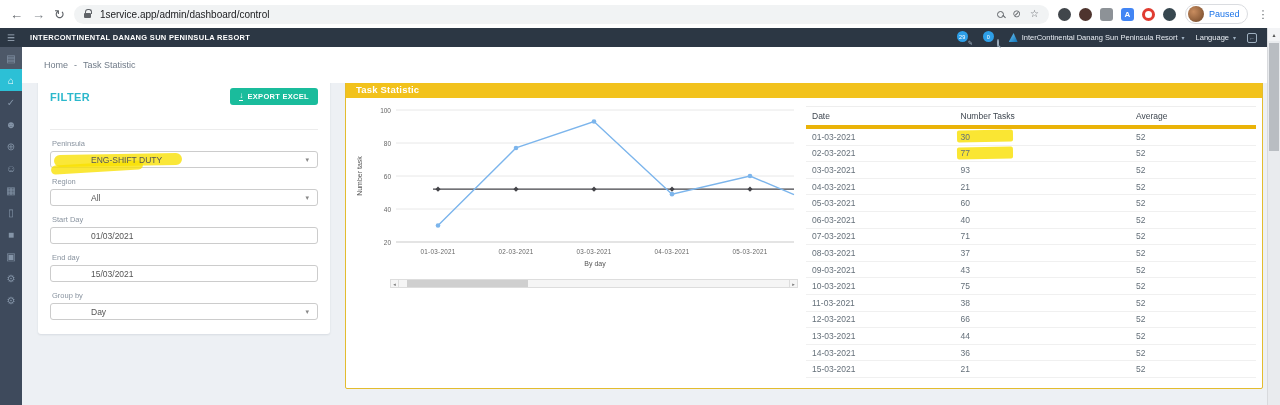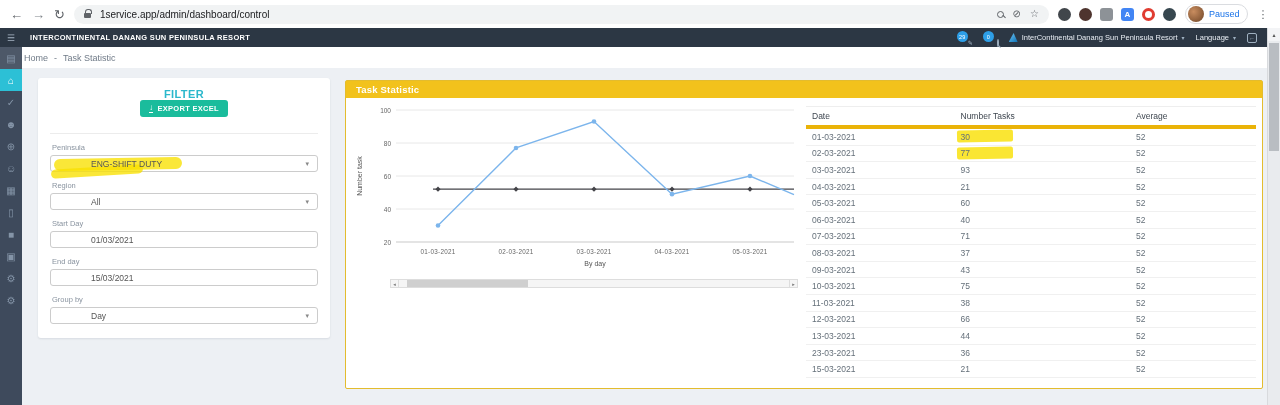--- a/index.html
+++ b/index.html
@@ -43,27 +43,27 @@
   .hdr-chev{color:#9fb0c0;font-size:6px;}
   .logout-box{width:10px;height:10px;border:1px solid #9fb0c0;border-radius:2px;color:#9fb0c0;font-size:6px;display:flex;align-items:center;justify-content:center;cursor:pointer;}
 
   
   .sidebar{position:absolute;top:47px;left:0;width:22px;bottom:0;background:#3e4a5c;z-index:3;display:flex;flex-direction:column;}
   .sb-item{height:22px;display:flex;align-items:center;justify-content:center;color:#8494a7;font-size:10px;cursor:pointer;}
   .sb-item:first-child{background:rgba(255,255,255,.08);}
   .sb-item.active{background:#2cc0d6;color:#fff;}
 
   
-  .breadcrumb{position:absolute;top:47px;left:22px;right:13px;height:21px;background:#fff;display:flex;align-items:center;gap:6px;padding-left:2px;font-size:9px;color:#707b88;z-index:2;}
+  .breadcrumb{position:absolute;top:47px;left:22px;right:13px;height:36px;background:#fff;display:flex;align-items:center;gap:6px;padding-left:22px;font-size:9px;color:#707b88;z-index:2;}
 
   
   .content{position:absolute;top:68px;left:22px;right:13px;bottom:0;}
 
   .filter-card{position:absolute;left:16px;top:10px;width:292px;background:#fff;border-radius:3px;box-shadow:0 1px 2px rgba(60,70,90,.12);padding:10px 12px 14px;}
-  .filter-head{display:flex;justify-content:space-between;align-items:center;padding-bottom:16px;border-bottom:1px solid #ececec;flex-direction:column;}
+  .filter-head{display:flex;justify-content:space-between;align-items:center;padding-bottom:24px;border-bottom:1px solid #ececec;}
   .filter-title{color:#2bb8cc;font-size:11px;font-weight:bold;letter-spacing:.4px;}
   .export-btn{background:#1abc9c;color:#fff;border:none;border-radius:3px;font-size:7.5px;font-weight:bold;letter-spacing:.3px;padding:4px 9px;display:flex;align-items:center;gap:4px;cursor:pointer;font-family:inherit;}
   .dl-icon{font-size:8px;line-height:7px;border-bottom:1px solid #fff;padding-bottom:1px;}
   .field{margin-top:9px;}
   .field-label{font-size:7.5px;color:#8a94a0;margin:0 0 3px 2px;}
   .control{position:relative;height:17px;border:1px solid #ccc;border-radius:3px;display:flex;align-items:center;justify-content:space-between;padding:0 8px;font-size:8.5px;color:#555;cursor:pointer;background:#fff;}
   .control-value{position:relative;z-index:2;margin-left:32px;}
   .chev{color:#888;font-size:7px;position:relative;z-index:2;}
   .marker{position:absolute;background:rgba(249,224,0,.78);pointer-events:none;}
   .m1{left:3px;top:2px;width:128px;height:12px;border-radius:6px;transform:rotate(-1deg);z-index:1;}
@@ -357,21 +357,21 @@
                 <td>12-03-2021</td>
                 <td><span class="cellv">66</span></td>
                 <td>52</td>
               </tr>
               <tr>
                 <td>13-03-2021</td>
                 <td><span class="cellv">44</span></td>
                 <td>52</td>
               </tr>
               <tr>
-                <td>23-03-2021</td>
+                <td>14-03-2021</td>
                 <td><span class="cellv">36</span></td>
                 <td>52</td>
               </tr>
               <tr>
                 <td>15-03-2021</td>
                 <td><span class="cellv">21</span></td>
                 <td>52</td>
               </tr>
             </tbody>
         </table>

